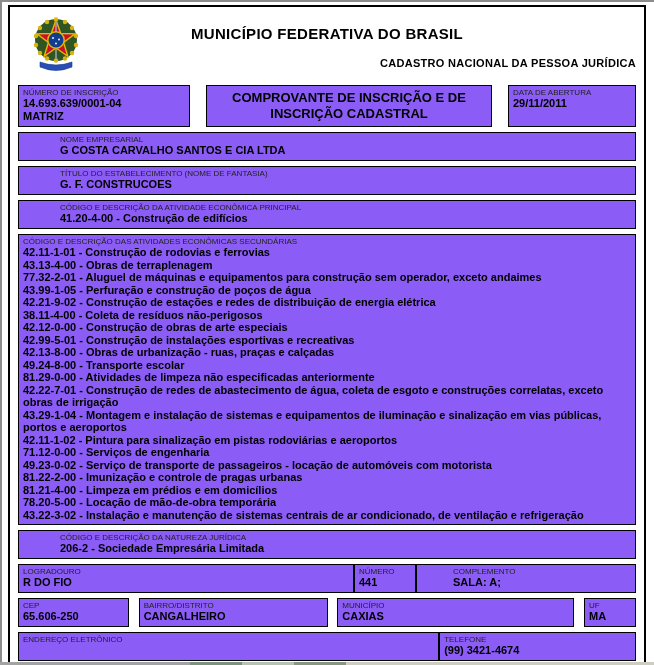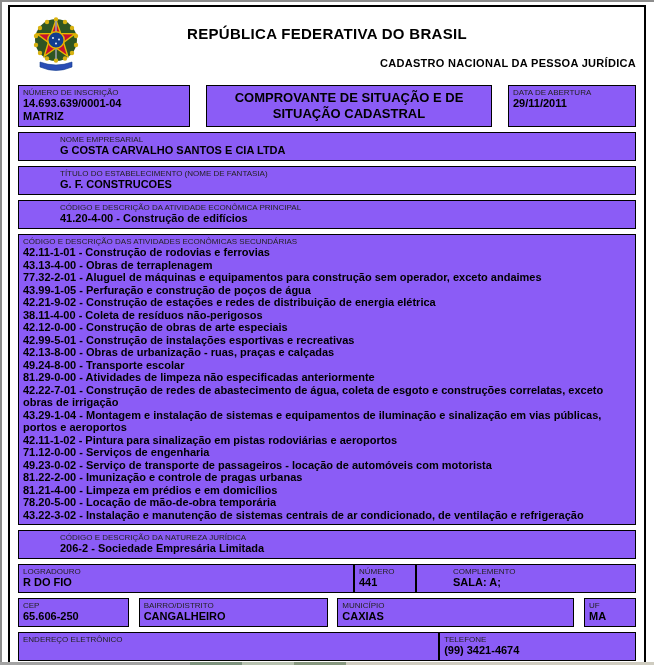--- a/index.html
+++ b/index.html
@@ -74,31 +74,31 @@
           </g>
           <polygon points="24,5 28.7,18.5 43,18.8 31.6,27.5 35.8,41.2 24,33 12.2,41.2 16.4,27.5 5,18.8 19.3,18.5" fill="#c8102e" stroke="#e6b800" stroke-width="1.4"></polygon>
           <rect x="23.2" y="6" width="1.6" height="38" fill="#9aa0a8"></rect>
           <circle cx="24" cy="25" r="8.2" fill="#123d8f" stroke="#e6b800" stroke-width="1.4"></circle>
           <circle cx="21" cy="23" r="0.9" fill="#fff"></circle>
             <circle cx="27" cy="24.5" r="0.9" fill="#fff"></circle>
           <circle cx="24" cy="28.5" r="0.9" fill="#fff"></circle>
           <path d="M8,47 Q24,53 40,47 L40,52 Q24,59 8,52 Z" fill="#2a4db5" stroke="#123d8f" stroke-width="0.6"></path>
         </svg>
       </span>
-      <div class="hdr-t1">REPÚBLICA FEDERATIVA DO BRASIL</div>
+      <div class="hdr-t1">MUNICÍPIO FEDERATIVA DO BRASIL</div>
       <div class="hdr-t2">CADASTRO NACIONAL DA PESSOA JURÍDICA</div>
     </div>
 
     <div class="row">
       <div class="box r1-left">
         <div class="lbl">NÚMERO DE INSCRIÇÃO</div>
         <div class="val">14.693.639/0001-04</div>
         <div class="val">MATRIZ</div>
       </div>
-      <div class="box r1-center">COMPROVANTE DE SITUAÇÃO E DE SITUAÇÃO CADASTRAL</div>
+      <div class="box r1-center">COMPROVANTE DE INSCRIÇÃO E DE INSCRIÇÃO CADASTRAL</div>
       <div class="box r1-right">
         <div class="lbl">DATA DE ABERTURA</div>
         <div class="val">29/11/2011</div>
       </div>
     </div>
 
     <div class="box fullbox mb">
       <div class="lbl">NOME EMPRESARIAL</div>
       <div class="val">G COSTA CARVALHO SANTOS E CIA LTDA</div>
     </div>

